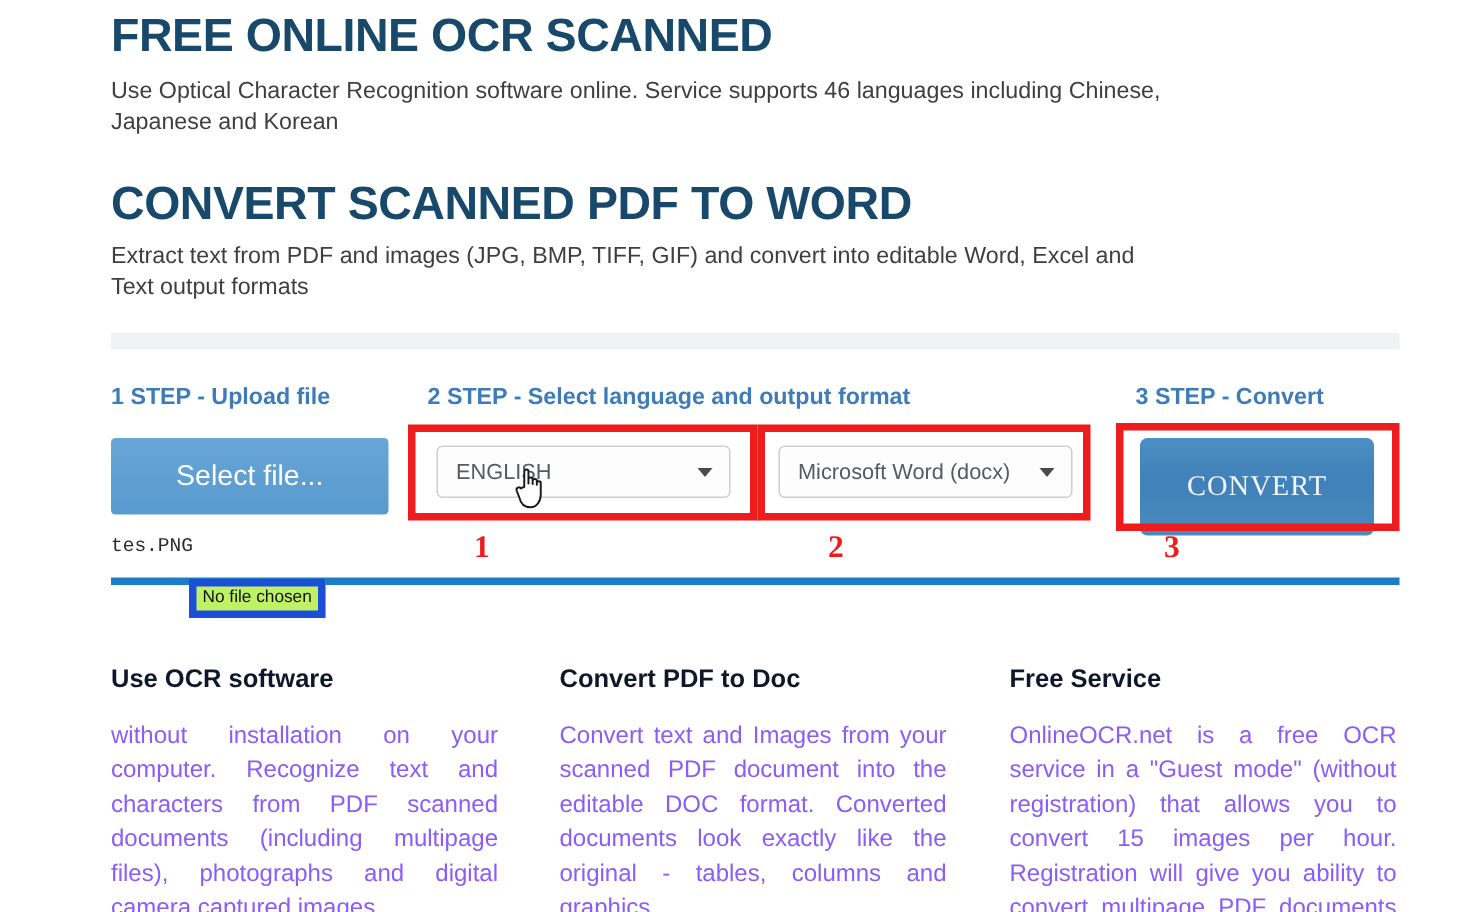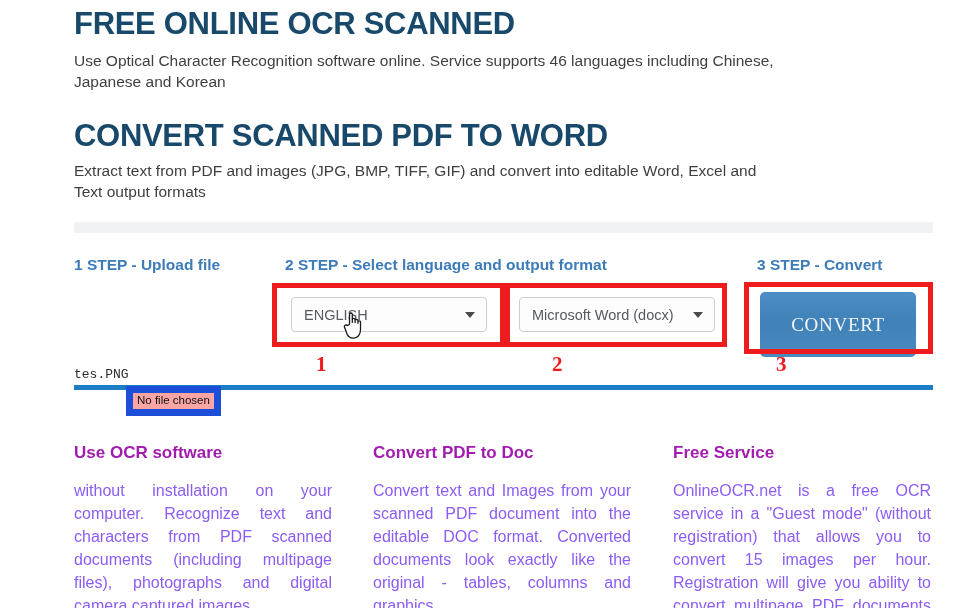--- a/index.html
+++ b/index.html
@@ -81,21 +81,21 @@
     color: #ffffff;
     font-size: 19px;
     font-family: "Liberation Sans", sans-serif;
     cursor: pointer;
     padding: 0;
   }
 
   .file-name {
     position: absolute;
     left: 74px;
-    top: 367px;
+    top: 356px;
     font-family: "Liberation Mono", monospace;
     font-size: 13px;
     color: #2b2b2b;
     white-space: nowrap;
   }
 
   
   .dropdown {
     position: absolute;
     height: 35px;
@@ -175,22 +175,22 @@
     width: 859px;
     height: 5px;
     background: #1c7cc4;
   }
 
   
   .tooltip {
     position: absolute;
     left: 126px;
     top: 386px;
-    background: #fca5a5;
-    border: 7px solid #1d4ed8;
+    background: #bef264;
+    border: 5px solid #1d4ed8;
     color: #111111;
     font-size: 11.5px;
     padding: 1px 4px 2px 4px;
     white-space: nowrap;
     line-height: 13px;
   }
 
   
   .cursor-hand {
     position: absolute;
@@ -205,21 +205,21 @@
   .info-col {
     position: absolute;
     top: 443px;
     width: 258px;
   }
   #info-col-0 { left: 74px; }
   #info-col-1 { left: 373px; }
   #info-col-2 { left: 673px; }
 
   .info-heading {
-    color: #a21caf;
+    color: #0f172a;
     font-size: 17px;
     font-weight: bold;
     margin: 0 0 16px 0;
     white-space: nowrap;
   }
   .info-body {
     color: #8b5cf6;
     font-size: 16px;
     line-height: 23px;
     text-align: justify;
@@ -236,20 +236,21 @@
 
   <div class="hero-title" id="hero-title-2">CONVERT SCANNED PDF TO WORD</div>
   <div class="hero-sub" id="hero-sub-2">Extract text from PDF and images (JPG, BMP, TIFF, GIF) and convert into editable Word, Excel and Text output formats</div>
 
   <div class="gray-band"></div>
 
   <div class="step-label" id="step-label-1">1 STEP - Upload file</div>
   <div class="step-label" id="step-label-2">2 STEP - Select language and output format</div>
   <div class="step-label" id="step-label-3">3 STEP - Convert</div>
 
+  <button class="select-file-btn">Select file...</button>
   <div class="file-name">tes.PNG</div>
 
   <div class="dropdown" id="lang-dropdown">
     <span class="dropdown-text">ENGLISH</span>
     <span class="dropdown-arrow"></span>
   </div>
 
   <div class="dropdown" id="format-dropdown">
     <span class="dropdown-text">Microsoft Word (docx)</span>
     <span class="dropdown-arrow"></span>

